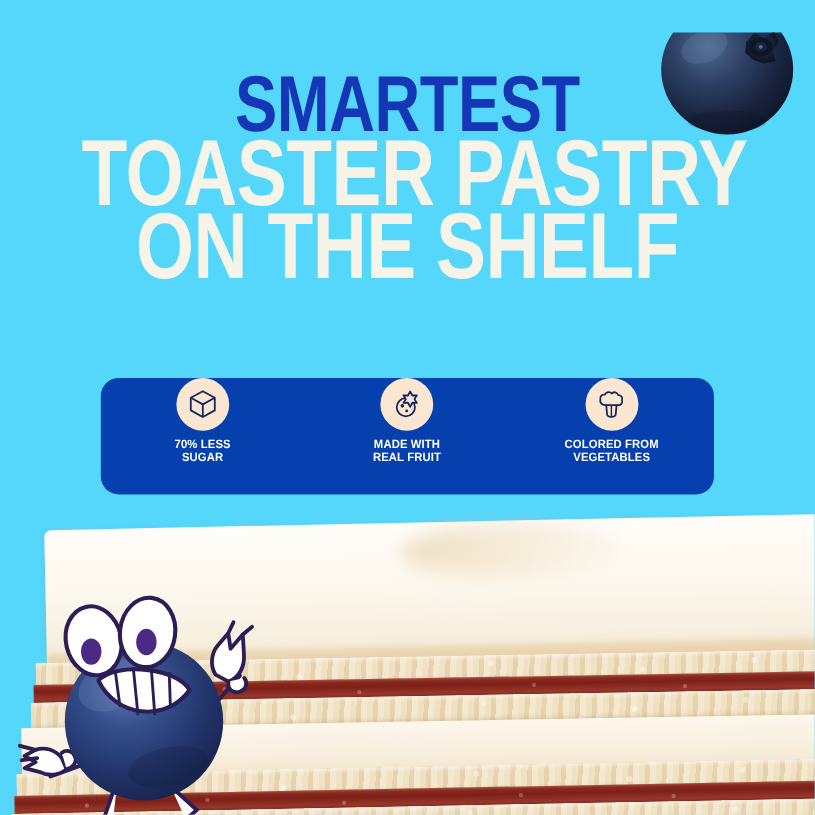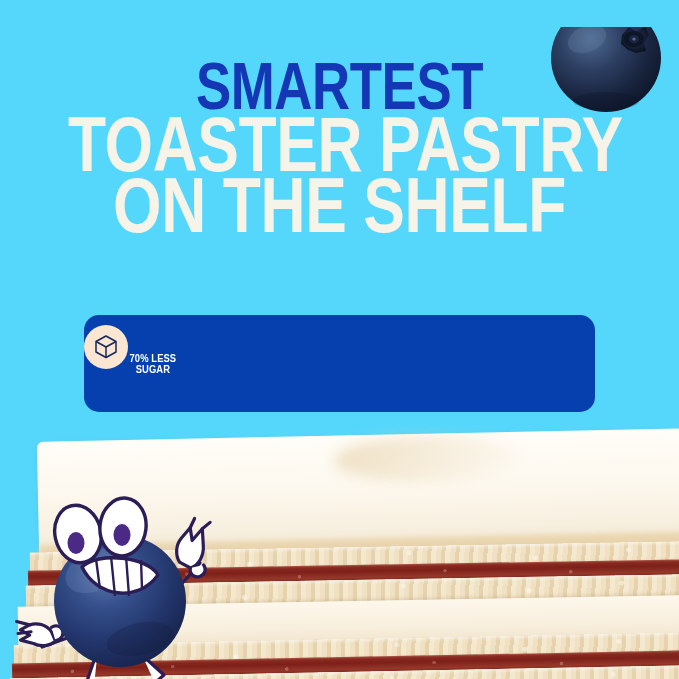--- a/index.html
+++ b/index.html
@@ -27,22 +27,21 @@
   .hl-3{font-size:78px;color:#f6f3e9;}
 
   
   .badgebar{
     position:absolute;left:84px;top:288px;width:511px;height:97px;
     background:#0540ae;border-radius:15px;
     display:flex;align-items:flex-start;justify-content:space-between;
     padding:0;box-sizing:border-box;z-index:7;
   }
   .badge{
-    flex:1 1 0;display:flex;flex-direction:row;align-items:flex-end;
-    padding-top:10px;
+    flex:1 1 0;display:flex;flex-direction:column;align-items:center;
   }
   .badge-circle{
     width:44px;height:44px;border-radius:50%;
     background:#fbe6d2;
     display:flex;align-items:center;justify-content:center;
     margin-bottom:6px;
   }
   .badge-circle svg{display:block;}
   .badge-label{
     color:#ffffff;font-weight:bold;font-size:10px;line-height:1.12;
@@ -181,21 +180,46 @@
           <path d="M3 7.5 L13 13 L23 7.5"></path>
           <path d="M13 13 V23.5"></path>
         </svg>
       </span>
       <span class="badge-label">70% LESS
 SUGAR</span>
     </div>
 
 
 
-
+    <div class="badge">
+      <span class="badge-circle">
+        <svg width="26" height="26" viewBox="0 0 26 26" fill="none" stroke="#15275e" stroke-width="1.5" stroke-linejoin="round">
+          <circle cx="12.2" cy="15.4" r="7.6"></circle>
+          <path d="M15.8 2.2 L17.6 5.6 L21.4 5.4 L19.4 8.6 L21.4 11.8 L17.6 11.6 L15.8 15 L14 11.6 L10.2 11.8 L12.2 8.6 L10.2 5.4 L14 5.6 Z" fill="#fbe6d2"></path>
+          <circle cx="9.3" cy="14.2" r="1.5" fill="#15275e" stroke="none"></circle>
+          <circle cx="12.9" cy="18.4" r="1.2" fill="#15275e" stroke="none"></circle>
+        </svg>
+      </span>
+      <span class="badge-label">MADE WITH
+REAL FRUIT</span>
+    </div>
+
+    <div class="badge">
+      <span class="badge-circle">
+        <svg width="27" height="27" viewBox="0 0 27 27" fill="none" stroke="#15275e" stroke-width="1.5" stroke-linejoin="round" stroke-linecap="round">
+          <path d="M8.4 13.6 C5.4 13.6 3.6 11.4 4.3 9.1 C3.6 6.6 5.6 4.4 8 4.9
+                   C9.1 2.6 12.2 2.1 13.8 3.9 C15.4 2.1 18.4 2.8 19.2 5.2
+                   C21.7 5.1 23.2 7.5 22.3 9.6 C23.3 11.7 21.4 14 18.8 13.6 Z"></path>
+          <path d="M9.2 13.6 L9.9 21.2 C10 22.6 11.2 23.4 13.5 23.4 C15.8 23.4 17 22.6 17.1 21.2 L17.8 13.6"></path>
+          <path d="M13.5 13.8 V23.3" stroke-width="1.2"></path>
+        </svg>
+      </span>
+      <span class="badge-label">COLORED FROM
+VEGETABLES</span>
+    </div>
 
   </div>
 
   <div class="pastry-wrap">
     <div class="pastry p-top">
       <div class="p-top-sheen"></div>
       <div class="p-top-edge"></div>
     </div>
     <div class="pastry p-top-crust-u crust"></div>
     <div class="pastry p-top-jam jam"></div>

